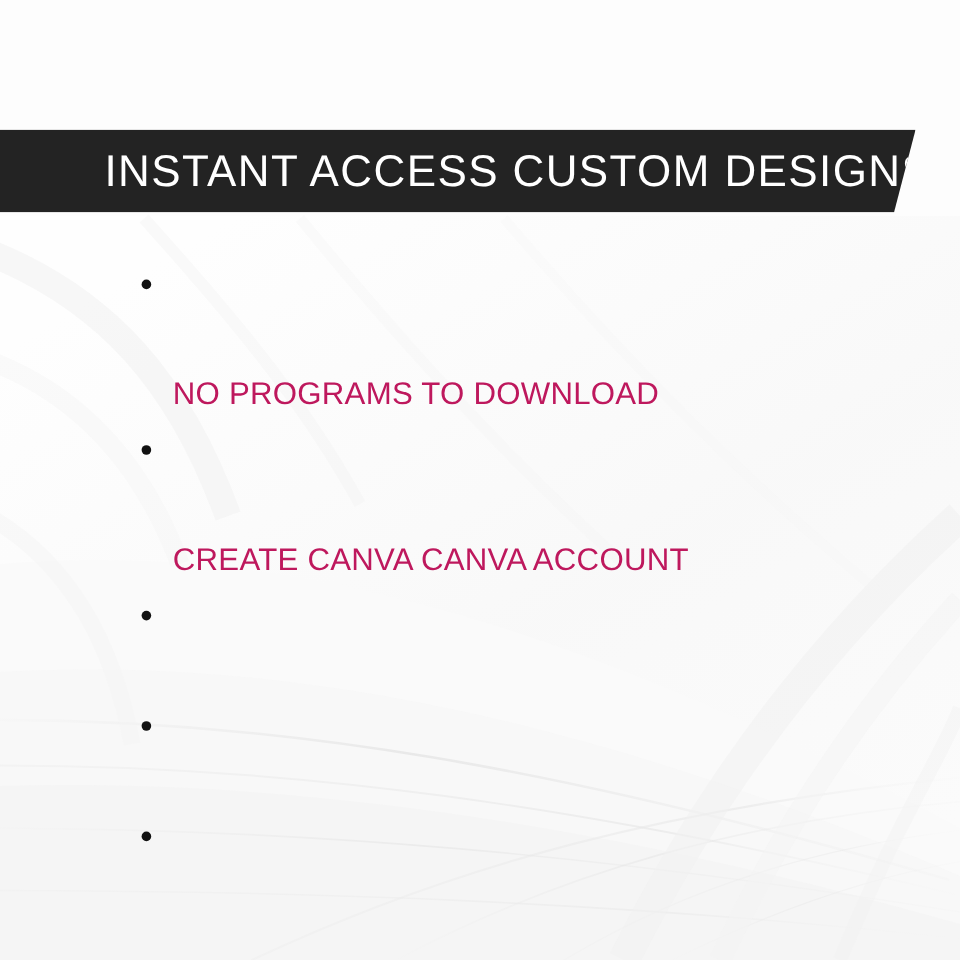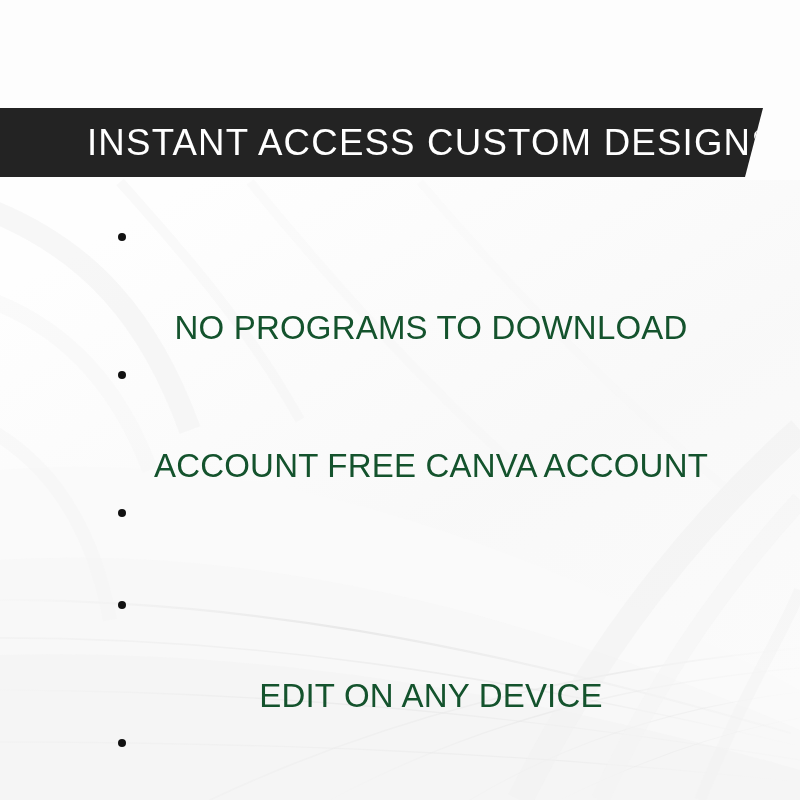--- a/index.html
+++ b/index.html
@@ -65,29 +65,28 @@
     left: 118px;
     top: 213px;
     z-index: 3;
     list-style: none;
     margin: 0;
     padding: 0;
     width: 600px;
   }
   .feature-item {
     position: relative;
-    color: #14532d;
+    color: #be185d;
     font-family: "Liberation Sans", sans-serif;
-    font-size: 33px;
+    font-size: 26px;
     font-weight: 400;
     letter-spacing: 0.2px;
     line-height: 46px;
     padding-left: 26px;
     white-space: pre-line;
-    text-align: center;
   }
   .feature-item .bullet-dot {
     position: absolute;
     left: 0px;
     top: 20px;
     width: 8px;
     height: 8px;
     border-radius: 50%;
     background: #111111;
   }
@@ -154,28 +153,27 @@
     <div class="banner-title">INSTANT ACCESS CUSTOM DESIGNS</div>
   </div>
 
   <ul class="feature-list">
     <li class="feature-item">
       <span class="bullet-dot"></span>
       <span>NO PROGRAMS TO DOWNLOAD</span>
     </li>
     <li class="feature-item">
       <span class="bullet-dot"></span>
-      <span>ACCOUNT FREE CANVA ACCOUNT</span>
+      <span>CREATE CANVA CANVA ACCOUNT</span>
     </li>
     <li class="feature-item">
       <span class="bullet-dot"></span>
     </li>
     <li class="feature-item">
       <span class="bullet-dot"></span>
-      <span>EDIT ON ANY DEVICE</span>
     </li>
     <li class="feature-item">
       <span class="bullet-dot"></span>
       
     </li>
 
   </ul>
 
 </div>
 

